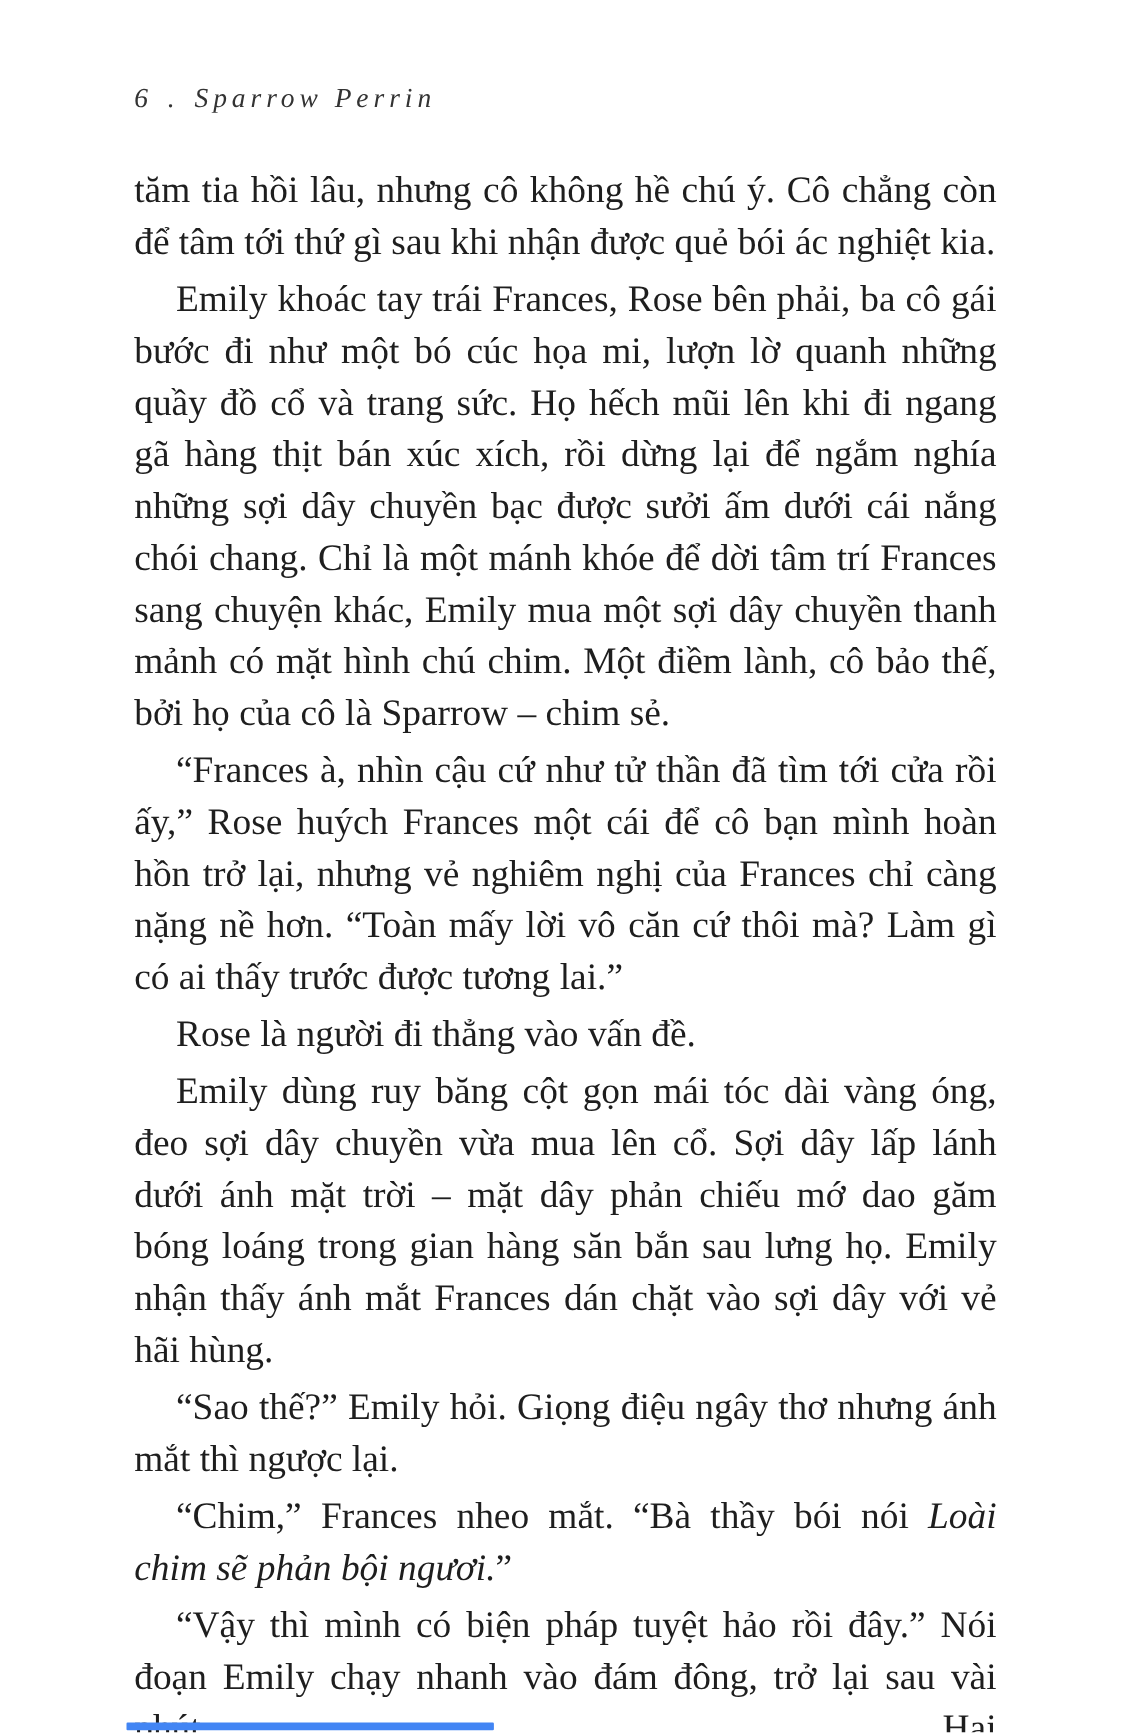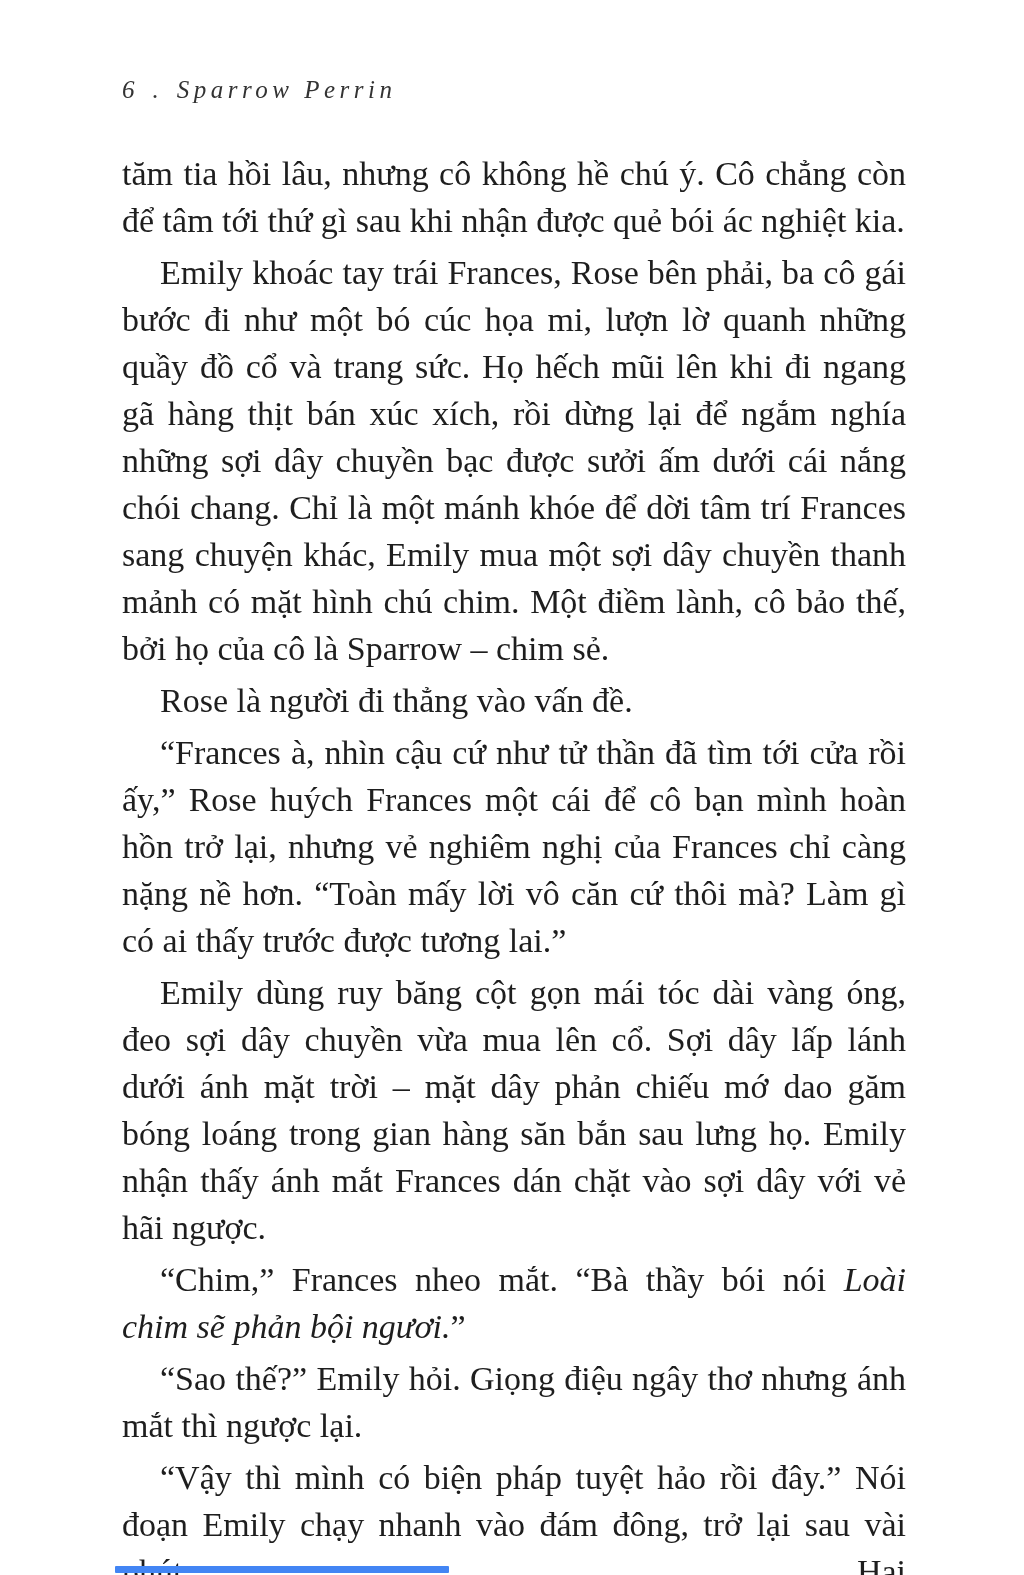--- a/index.html
+++ b/index.html
@@ -57,24 +57,24 @@
 
     <div class="running-header">
       <span class="pagenum">6</span>
       <span class="sep">.</span>
       <span class="author">Sparrow Perrin</span>
     </div>
 
     <div class="body-text">
       <p><span>tăm tia hồi lâu, nhưng cô không hề chú ý. Cô chẳng còn để tâm tới thứ gì sau khi nhận được quẻ bói ác nghiệt kia.</span></p>
       <p class="indent"><span>Emily khoác tay trái Frances, Rose bên phải, ba cô gái bước đi như một bó cúc họa mi, lượn lờ quanh những quầy đồ cổ và trang sức. Họ hếch mũi lên khi đi ngang gã hàng thịt bán xúc xích, rồi dừng lại để ngắm nghía những sợi dây chuyền bạc được sưởi ấm dưới cái nắng chói chang. Chỉ là một mánh khóe để dời tâm trí Frances sang chuyện khác, Emily mua một sợi dây chuyền thanh mảnh có mặt hình chú chim. Một điềm lành, cô bảo thế, bởi họ của cô là Sparrow – chim sẻ.</span></p>
+      <p class="indent"><span>“Frances à, nhìn cậu cứ như tử thần đã tìm tới cửa rồi ấy,” Rose huých Frances một cái để cô bạn mình hoàn hồn trở lại, nhưng vẻ nghiêm nghị của Frances chỉ càng nặng nề hơn. “Toàn mấy lời vô căn cứ thôi mà? Làm gì có ai thấy trước được tương lai.”</span></p>
       <p class="indent"><span>Rose là người đi thẳng vào vấn đề.</span></p>
-      <p class="indent"><span>“Frances à, nhìn cậu cứ như tử thần đã tìm tới cửa rồi ấy,” Rose huých Frances một cái để cô bạn mình hoàn hồn trở lại, nhưng vẻ nghiêm nghị của Frances chỉ càng nặng nề hơn. “Toàn mấy lời vô căn cứ thôi mà? Làm gì có ai thấy trước được tương lai.”</span></p>
-      <p class="indent"><span>Emily dùng ruy băng cột gọn mái tóc dài vàng óng, đeo sợi dây chuyền vừa mua lên cổ. Sợi dây lấp lánh dưới ánh mặt trời – mặt dây phản chiếu mớ dao găm bóng loáng trong gian hàng săn bắn sau lưng họ. Emily nhận thấy ánh mắt Frances dán chặt vào sợi dây với vẻ hãi ngược.</span></p>
+      <p class="indent"><span>Emily dùng ruy băng cột gọn mái tóc dài vàng óng, đeo sợi dây chuyền vừa mua lên cổ. Sợi dây lấp lánh dưới ánh mặt trời – mặt dây phản chiếu mớ dao găm bóng loáng trong gian hàng săn bắn sau lưng họ. Emily nhận thấy ánh mắt Frances dán chặt vào sợi dây với vẻ hãi hùng.</span></p>
+      <p class="indent"><span>“Sao thế?” Emily hỏi. Giọng điệu ngây thơ nhưng ánh mắt thì ngược lại.</span></p>
       <p class="indent"><span>“Chim,” Frances nheo mắt. “Bà thầy bói nói </span><em>Loài chim sẽ phản bội ngươi.</em><span>”</span></p>
-      <p class="indent"><span>“Sao thế?” Emily hỏi. Giọng điệu ngây thơ nhưng ánh mắt thì ngược lại.</span></p>
       <p class="indent cont-next-page"><span>“Vậy thì mình có biện pháp tuyệt hảo rồi đây.” Nói đoạn Emily chạy nhanh vào đám đông, trở lại sau vài phút. Hai</span></p>
     </div>
 
   </div>
 
   <div class="progress-bar" style="background: rgb(66, 133, 244);"></div>
 </div>
 
 </body></html>

